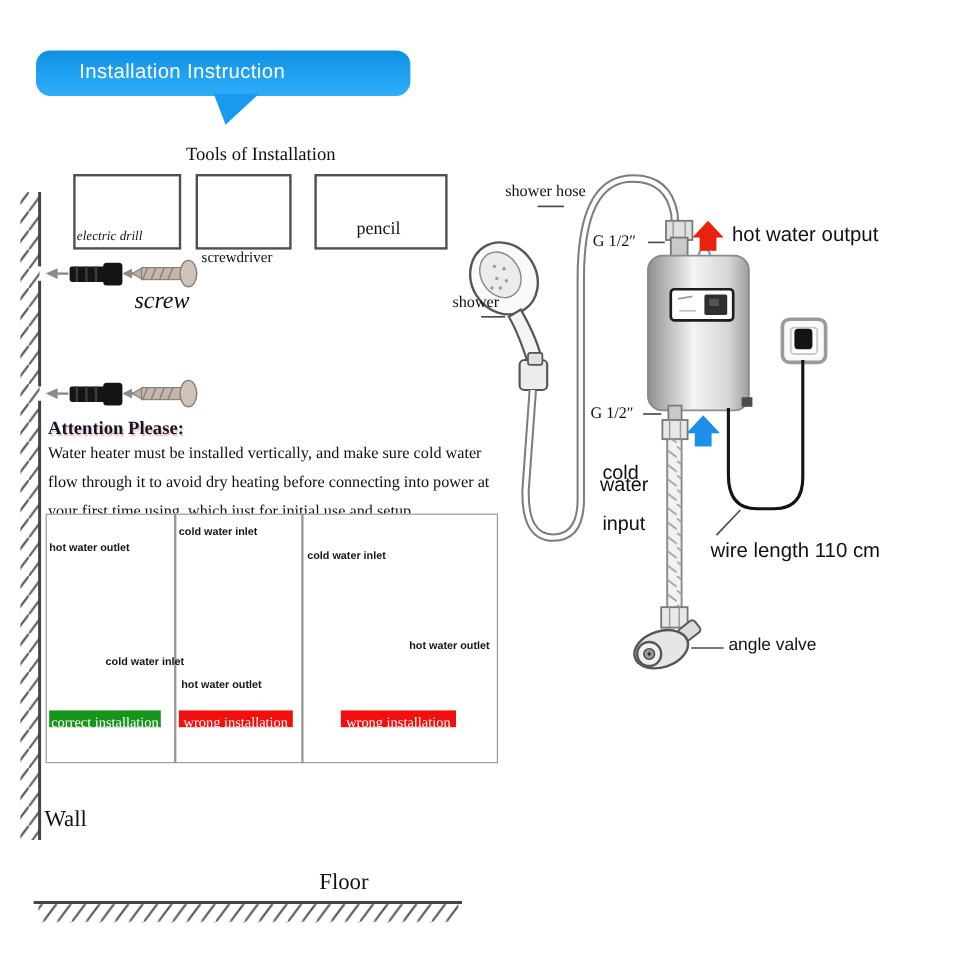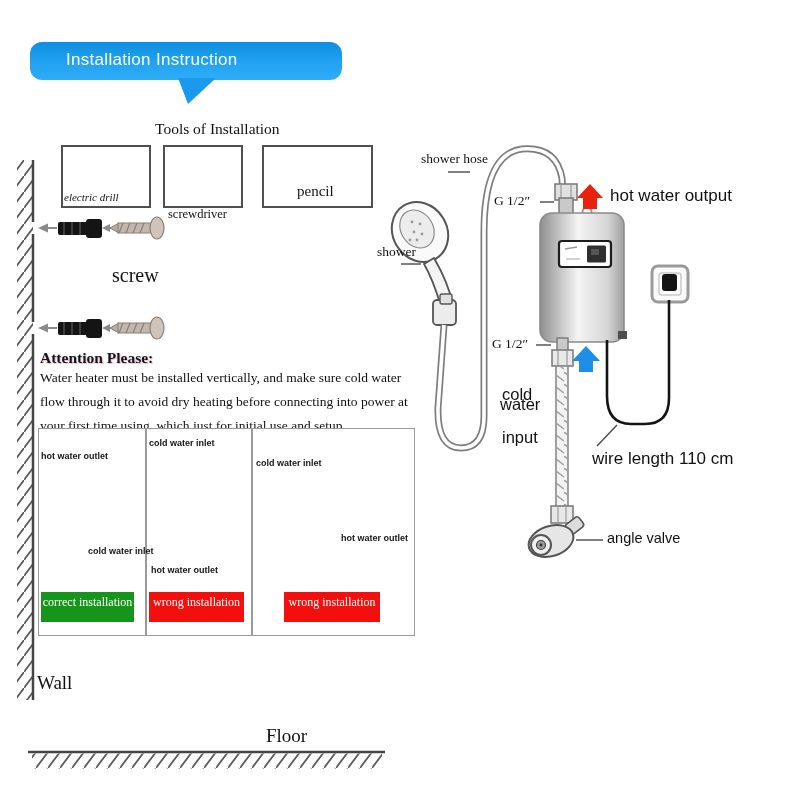--- a/index.html
+++ b/index.html
@@ -25,21 +25,21 @@
 
   
   .att-h{left:40px;top:349px;font-size:15.5px;font-weight:bold;color:#0f172a;
          text-shadow:1px 1px 1px rgba(233,51,35,.35);}
   .att-l{left:40px;font-size:13.5px;font-weight:400;color:#101010;}
 
   
   .panelbox{position:absolute;left:38px;top:428px;width:377px;height:208px;border:1.5px solid #9a9a9a;box-sizing:border-box;background:#fff;}
   .pdiv{position:absolute;top:428px;width:1.5px;height:208px;background:#9a9a9a;}
   .plabel{font-size:9px;font-weight:bold;color:#151515;}
-  .verdict{position:absolute;top:592px;height:30px;line-height:20px;text-align:center;
+  .verdict{position:absolute;top:592px;height:14px;line-height:20px;text-align:center;
            color:#fff;font-family:"Liberation Serif",serif;font-size:12px;}
   .v-green{background:#17941b;}
   .v-red{background:#f40f0f;}
 </style>
 </head>
 <body>
 
 <div id="stage">
 
   <svg width="800" height="800" viewBox="0 0 800 800" style="position:absolute;left:0;top:0">
@@ -259,21 +259,21 @@
   <div class="t banner-label">Installation Instruction</div>
 
   <div class="t serif" style="left:155px;top:120px;font-size:15.5px;">Tools of Installation</div>
   <div class="toolbox" id="box-drill"></div>
   <div class="toolbox" id="box-screwdriver"></div>
   <div class="toolbox" id="box-pencil"></div>
   <div class="t serif" style="left:64px;top:191px;font-size:11px;font-style:italic;">electric drill</div>
   <div class="t serif" style="left:168px;top:188px;font-size:12.5px;margin-top:19px;">screwdriver</div>
   <div class="t serif" style="left:297px;top:183px;font-size:15px;">pencil</div>
 
-  <div class="t serif" style="left:112px;top:264px;font-size:20px;">screw</div>
+  <div class="t serif" style="left:112px;top:240px;font-size:20px;font-style:italic;">screw</div>
   <div class="t att-h serif">Attention Please:</div>
   <div class="t att-l serif" style="top:370px;">Water heater must be installed vertically, and make sure cold water</div>
   <div class="t att-l serif" style="top:394px;">flow through it to avoid dry heating before connecting into power at</div>
   <div class="t att-l serif" style="top:418px;">your first time using, which just for initial use and setup.</div>
 
   <div class="panelbox"></div>
   <div class="pdiv" style="left:145px;"></div>
   <div class="pdiv" style="left:251px;"></div>
 
   <div class="t plabel" style="left:41px;top:451px;">hot water outlet</div>

